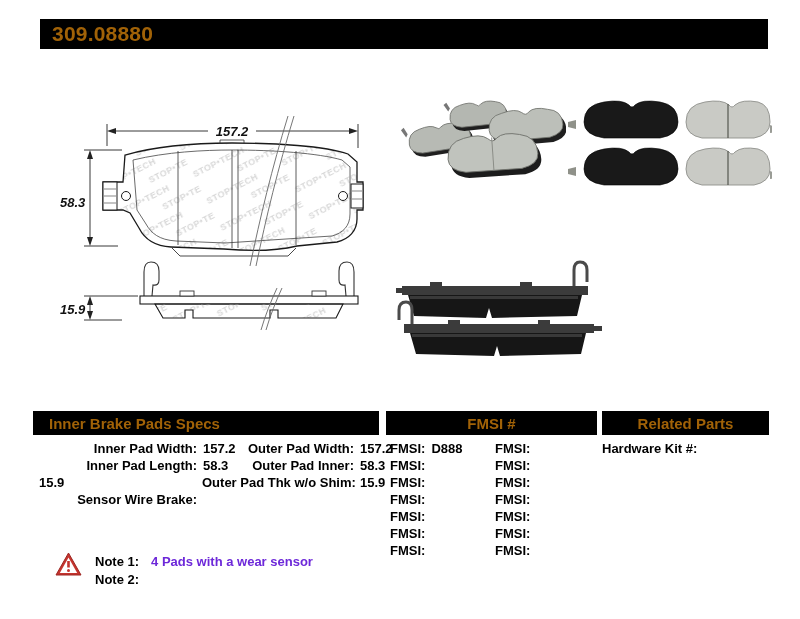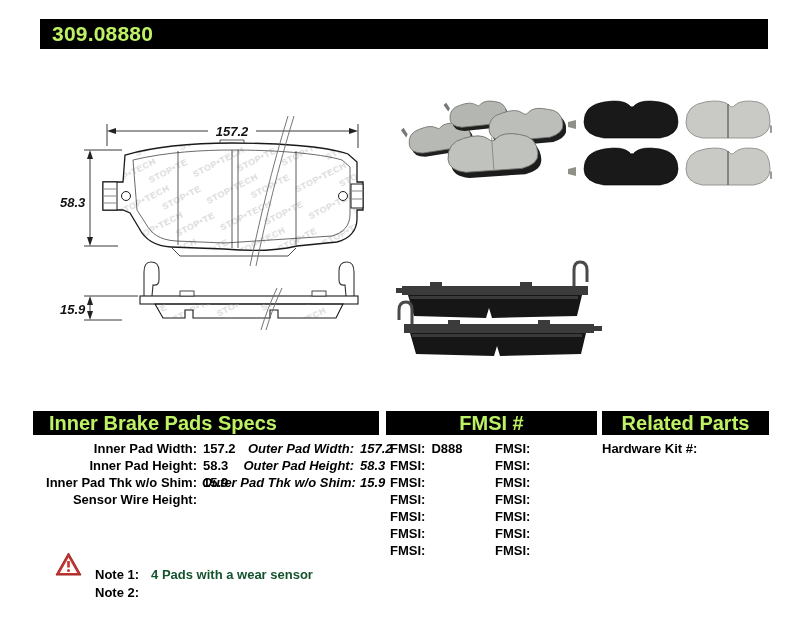--- a/index.html
+++ b/index.html
@@ -1,38 +1,38 @@
 <!DOCTYPE html>
 <html><head>
 <meta charset="utf-8">
 <style>
   html,body{margin:0;padding:0;background:#fff;}
   .page{position:relative;width:800px;height:619px;background:#fff;
         font-family:"Liberation Sans",sans-serif;overflow:hidden;color:#000;}
-  .bar{position:absolute;background:#000;color:#bef264;font-weight:bold;}
+  .bar{position:absolute;background:#000;color:#a16207;font-weight:bold;}
   .hdr{left:40px;top:19px;width:728px;height:30px;display:flex;
        justify-content:space-between;align-items:center;padding:0 12px;
        box-sizing:border-box;font-size:21px;letter-spacing:.2px;}
   .thead{top:411px;height:24px;display:flex;align-items:center;
-         justify-content:center;font-size:20px;}
+         justify-content:center;font-size:15px;}
   #th-specs{left:33px;width:346px;justify-content:space-between;
             padding:0 16px;box-sizing:border-box;}
   #th-fmsi{left:386px;width:211px;}
   #th-related{left:602px;width:167px;}
   .speccol{position:absolute;top:440px;font-size:13px;font-weight:bold;
            line-height:17px;}
   .srow{display:flex;white-space:nowrap;}
   .lbl{display:inline-block;text-align:right;}
   .inner .lbl{width:164px;}
   .outer .lbl{width:152px;}
   .val{margin-left:6px;}
   .fmsirow{display:flex;white-space:nowrap;}
   .fmsicell{display:flex;width:105px;}
   .notes{position:absolute;left:95px;top:553px;font-size:13px;font-weight:bold;
-         line-height:18px;margin-top:13px;}
+         line-height:18px;}
   .noterow{display:flex;white-space:nowrap;}
   .notetext{margin-left:12px;}
   svg{position:absolute;}
   text{font-family:"Liberation Sans",sans-serif;}
 </style>
 </head>
 <body>
 
 <div class="page">
 
@@ -197,40 +197,39 @@
   <div class="bar thead" id="th-related">
     <span>Related Parts</span>
   </div>
 
   <div class="speccol inner" style="left:33px;">
     <div class="srow">
       <span class="lbl">Inner Pad Width:</span>
       <span class="val">157.2</span>
     </div>
     <div class="srow">
-      <span class="lbl">Inner Pad Height:</span>
+      <span class="lbl">Inner Pad Length:</span>
       <span class="val">58.3</span>
     </div>
     <div class="srow">
-      <span class="lbl">Inner Pad Thk w/o Shim:</span>
       <span class="val">15.9</span>
     </div>
     <div class="srow">
-      <span class="lbl">Sensor Wire Height:</span>
+      <span class="lbl">Sensor Wire Brake:</span>
       <span class="val"></span>
     </div>
   </div>
 
-  <div class="speccol outer" style="left:202px;font-style:italic;">
+  <div class="speccol outer" style="left:202px;">
     <div class="srow">
       <span class="lbl">Outer Pad Width:</span>
       <span class="val">157.2</span>
     </div>
     <div class="srow">
-      <span class="lbl">Outer Pad Height:</span>
+      <span class="lbl">Outer Pad Inner:</span>
       <span class="val">58.3</span>
     </div>
     <div class="srow">
       <span class="lbl">Outer Pad Thk w/o Shim:</span>
       <span class="val">15.9</span>
     </div>
   </div>
 
   <div class="speccol" style="left:390px;">
     <div class="fmsirow">
@@ -315,21 +314,21 @@
   <svg style="left:55px;top:552px;" width="27" height="25" viewBox="0 0 27 25">
     <path d="M13.5,1 L26,23 L1,23 Z" fill="#c4342e" stroke="#9e2722" stroke-width="1" stroke-linejoin="round"></path>
     <path d="M13.5,5.5 L22.2,21 L4.8,21 Z" fill="#ffffff"></path>
     <rect x="12.2" y="9" width="2.6" height="6.5" fill="#c4342e"></rect>
     <circle cx="13.5" cy="18.6" r="1.5" fill="#c4342e"></circle>
   </svg>
 
   <div class="notes">
     <div class="noterow">
       <span>Note 1:</span>
-      <span class="notetext" id="note1-text" style="color: #14532d;">4 Pads with a wear sensor</span>
+      <span class="notetext" id="note1-text" style="color: #6d28d9;">4 Pads with a wear sensor</span>
     </div>
     <div class="noterow">
       <span>Note 2:</span>
       <span class="notetext"></span>
     </div>
   </div>
 
 </div>
 
 </body></html>

